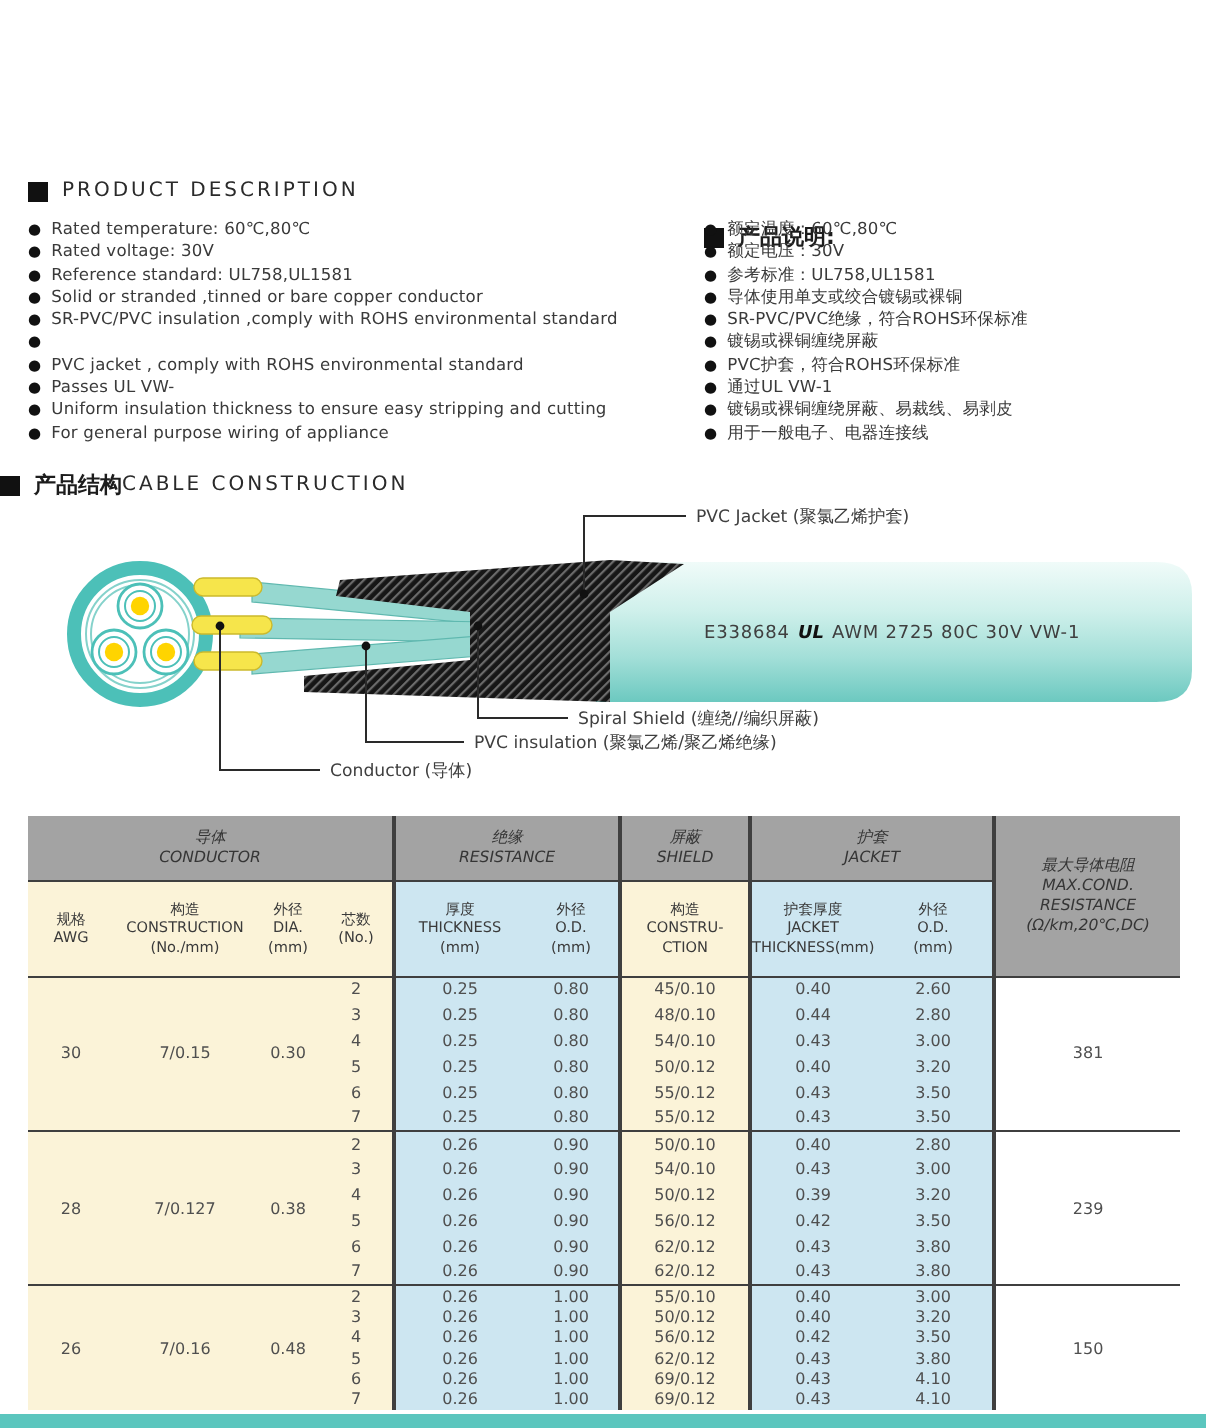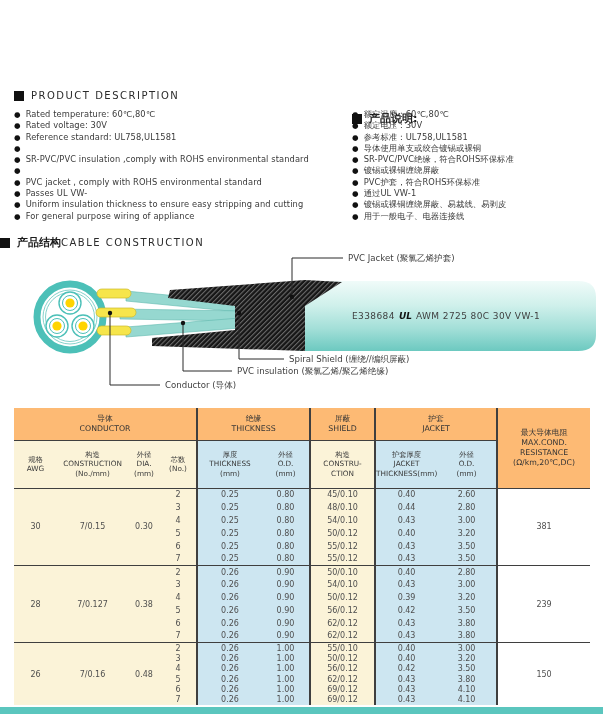--- a/index.html
+++ b/index.html
@@ -17,21 +17,21 @@
   .spec-list { position:absolute; list-style:none; }
   .spec-list li { display:flex; align-items:flex-start; font-size:8.3px; line-height:11.3px; color:#3a3a3a; letter-spacing:0.1px; white-space:nowrap; }
   .spec-list .dot { font-size:7.5px; margin-right:5px; color:#111; line-height:11.3px; }
 
   
   svg.diagram { position:absolute; left:0; top:0; width:603px; height:404px; }
 
   
   table.spec { position:absolute; left:14px; top:408px; width:576px; border-collapse:collapse; table-layout:fixed; }
   table.spec th, table.spec td { padding:0; text-align:center; vertical-align:middle; font-weight:normal; }
-  .ghead th { font-size:7.8px; line-height:1.3; color:#353535; white-space:pre-line; height:32px; background:#fdba74; }
+  .ghead th { font-size:7.8px; line-height:1.3; color:#353535; white-space:pre-line; height:32px; background:#a3a3a3;font-style:italic; }
   .shead th { font-size:7.3px; line-height:1.25; color:#3a3a3a; white-space:pre-line; height:48px; }
   td { font-size:8px; color:#4f4f4f; }
   tbody tr { height:12.9px; }
   tbody tr.tight { height:10.4px; }
   .cy { background:#FBF3D8; }
   .cb { background:#CDE6F1; }
   .bR { border-right:2px solid #3f3f3f; }
   .hB { border-bottom:1.5px solid #3f3f3f; }
   .res-h { font-size:7.3px; line-height:1.35; color:#3a3a3a; white-space:pre-line; background:#fff; }
 
@@ -54,20 +54,21 @@
       <li>
         <span class="dot">●</span>
         <span>Rated voltage: 30V</span>
       </li>
       <li>
         <span class="dot">●</span>
         <span>Reference standard: UL758,UL1581</span>
       </li>
       <li>
         <span class="dot">●</span>
+        <span>Solid or stranded ,tinned or bare copper conductor</span>
       </li>
       <li>
         <span class="dot">●</span>
         <span>SR-PVC/PVC insulation ,comply with ROHS environmental standard</span>
       </li>
       <li>
         <span class="dot">●</span>
       </li>
       <li>
         <span class="dot">●</span>
@@ -225,21 +226,21 @@
       <col style="width:65px">
       <col style="width:62px">
         <col style="width:60px">
       <col style="width:93px">
     </colgroup>
     <thead>
       <tr class="ghead">
         <th colspan="4" class="hB bR">导体
 CONDUCTOR</th>
         <th colspan="2" class="hB bR">绝缘
-THICKNESS</th>
+RESISTANCE</th>
         <th class="hB bR">屏蔽
 SHIELD</th>
         <th colspan="2" class="hB bR">护套
 JACKET</th>
         <th rowspan="2" class="hB res-h">最大导体电阻
 MAX.COND.
 RESISTANCE
 (Ω/km,20℃,DC)</th>
       </tr>
       <tr class="shead">

